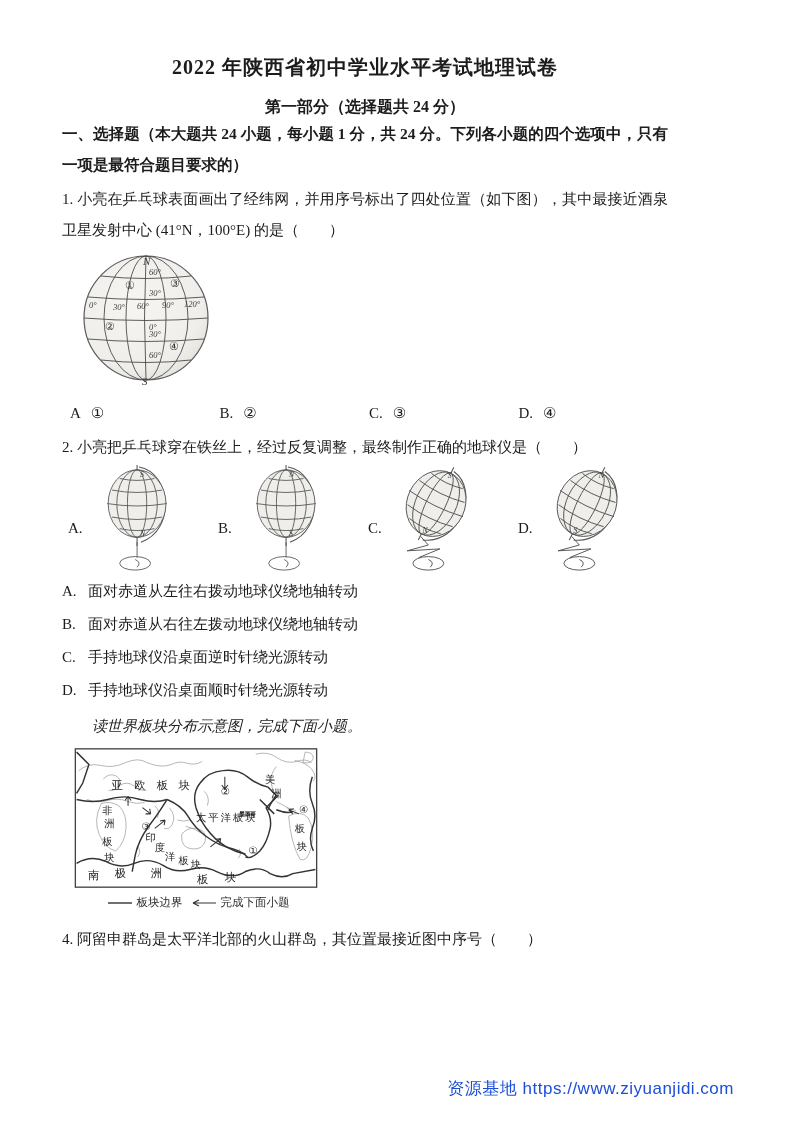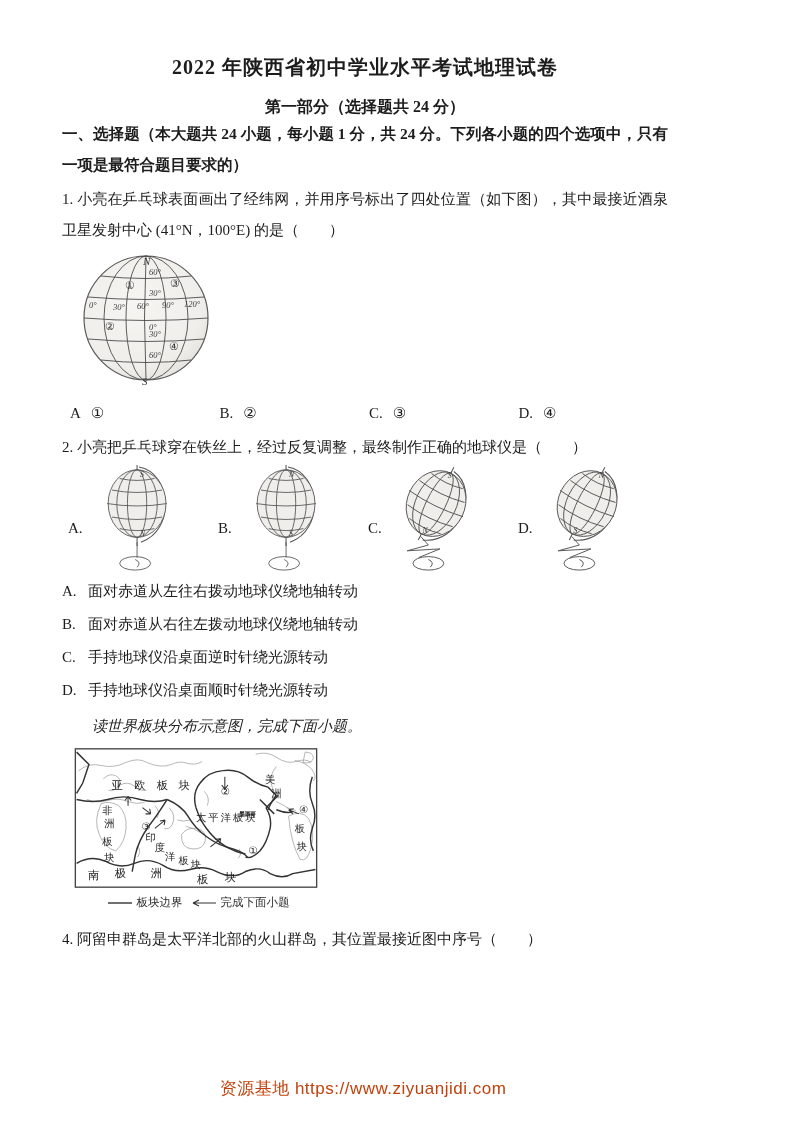--- a/index.html
+++ b/index.html
@@ -22,22 +22,22 @@
   .globes-row{display:flex;margin-top:2px;}
   .globe-item{width:162px;display:flex;align-items:center;}
   .globe-item:first-child{margin-left:6px;}
   .globe-item .lab{font-size:15px;margin-right:4px;margin-top:18px;}
   .q3opts{margin-top:2px;}
   .q3opts .line{font-size:15px;line-height:30px;margin-top:3px;display:flex;}
   .q3opts .line .lab{width:26px;flex:0 0 auto;}
   .map-fig{margin:6px 0 0 12px;width:244px;}
   .legend{display:flex;align-items:center;justify-content:center;margin-top:3px;font-size:11.5px;color:#2a2a2a;}
   .legend .seg{margin:0 4px;display:flex;align-items:center;}
-  .footer{position:absolute;left:0;bottom:22px;width:100%;text-align:center;
-    font-family:"Liberation Sans","DejaVu Sans",sans-serif;font-size:17px;color:#c2410c;letter-spacing:0.5px;}
+  .footer{position:absolute;left:0;bottom:22px;width:100%;text-align:right;
+    font-family:"Liberation Sans","DejaVu Sans",sans-serif;font-size:17px;color:#1d4ed8;letter-spacing:0.5px;padding-left:8px;}
   svg text{font-family:"Liberation Serif","DejaVu Serif",serif;}
   .sketch{font-style:italic;fill:#3a3a3a;}
 </style>
 </head>
 <body>
 
 <div class="page">
 
   <div class="title">2022 年陕西省初中学业水平考试地理试卷</div>
   <div class="part-heading">第一部分（选择题共 24 分）</div>

